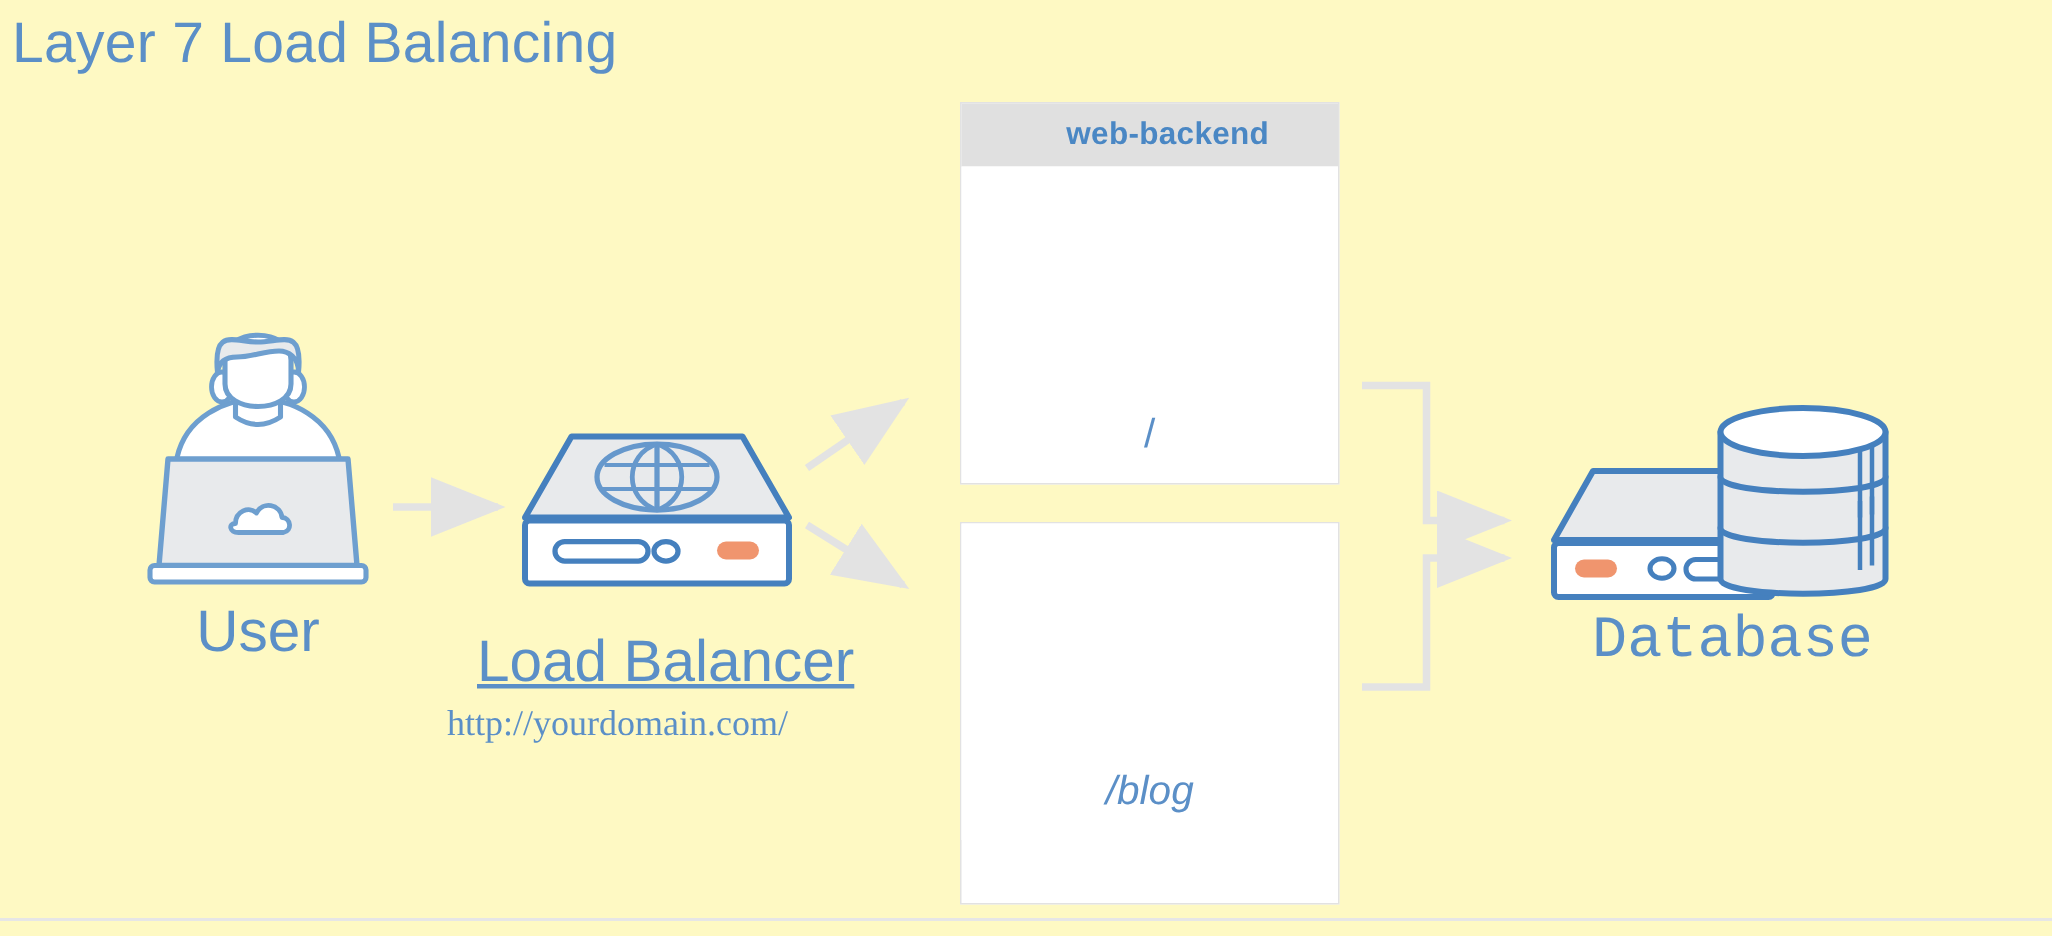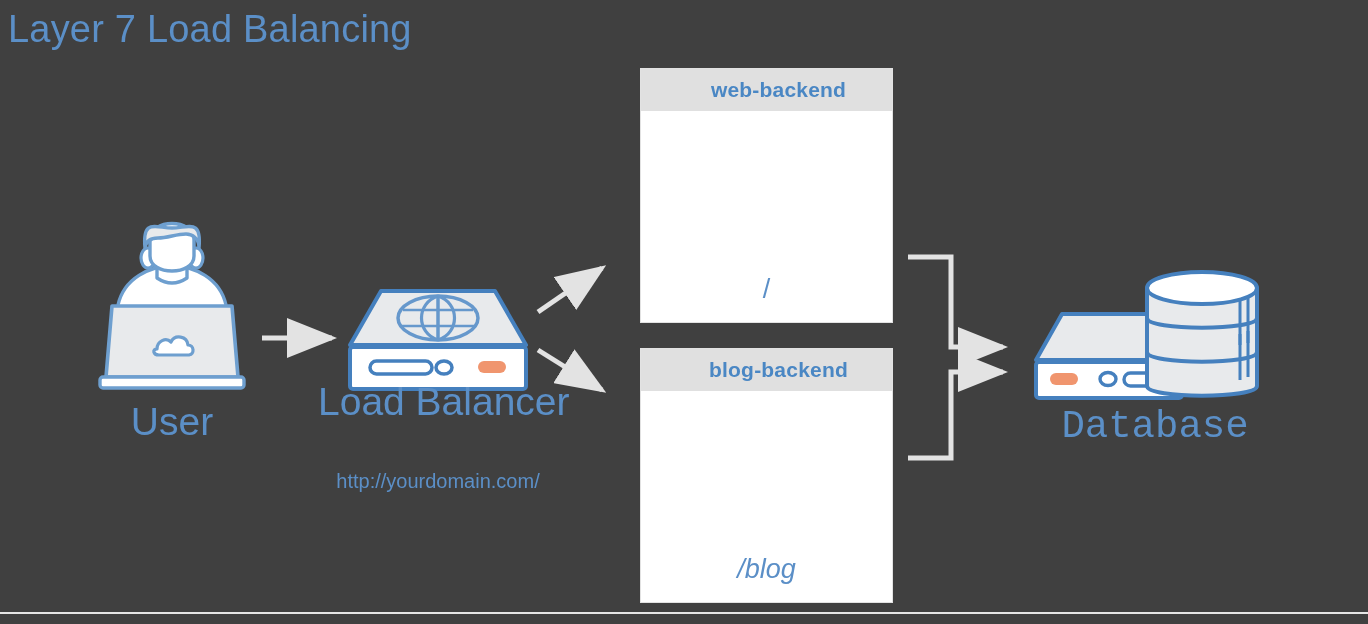--- a/index.html
+++ b/index.html
@@ -12,45 +12,46 @@
     width: 1368px;
     height: 624px;
     font-family: "Liberation Sans", sans-serif;
     overflow: hidden;
     position: relative;
   }
   #canvas {
     position: relative;
     width: 1368px;
     height: 624px;
-    background: #404040;
+    background: #fef9c3;
   }
   .title {
     position: absolute;
     left: 8px;
     top: 8px;
     font-size: 38px;
     font-weight: 400;
     color: #5B8FC7;
     letter-spacing: 0.2px;
     white-space: nowrap;
   }
   .node-label {
     position: absolute;
     font-size: 39px;
     color: #5B8FC7;
     text-align: center;
     white-space: nowrap;
   }
   .url-label {
     position: absolute;
-    font-size: 20px;
-    color: #5B8FC7;
-    text-align: center;
+    font-size: 24px;
+    color: #5B8FC7;
+    text-align: left;
     white-space: nowrap;
+    font-family: Liberation Serif, serif;
   }
   .backend-box {
     position: absolute;
     background: #ffffff;
     border: 1px solid #E2E2E2;
     box-sizing: border-box;
   }
   .backend-header {
     height: 42px;
     background: #E0E0E0;
@@ -212,29 +213,28 @@
   </svg>
 
   <div class="backend-box" style="left:640px; top:68px; width:253px; height:255px;">
     <div class="backend-header">web-backend</div>
     <div class="backend-body">
       <div class="path-label" style="top:163px;">/</div>
     </div>
   </div>
 
   <div class="backend-box" style="left:640px; top:348px; width:253px; height:255px;">
-    <div class="backend-header">blog-backend</div>
     <div class="backend-body">
       <div class="path-label" style="top:163px;font-style:italic;">/blog</div>
     </div>
   </div>
 
   <div class="node-label" style="left:92px; top:400px; width:160px;">User</div>
 
-  <div class="node-label" style="left:318px; top:380px; width:240px;">Load Balancer</div>
+  <div class="node-label" style="left:318px; top:420px; width:240px;text-decoration:underline;">Load Balancer</div>
 
   <div class="url-label" style="left:298px; top:470px; width:280px;">http://yourdomain.com/</div>
 
   <div class="node-label" style="left:1050px; top:405px; width:210px;font-family:Liberation Mono, monospace;">Database</div>
 
   <div class="bottom-rule"></div>
 
 </div>
 
 </body></html>

